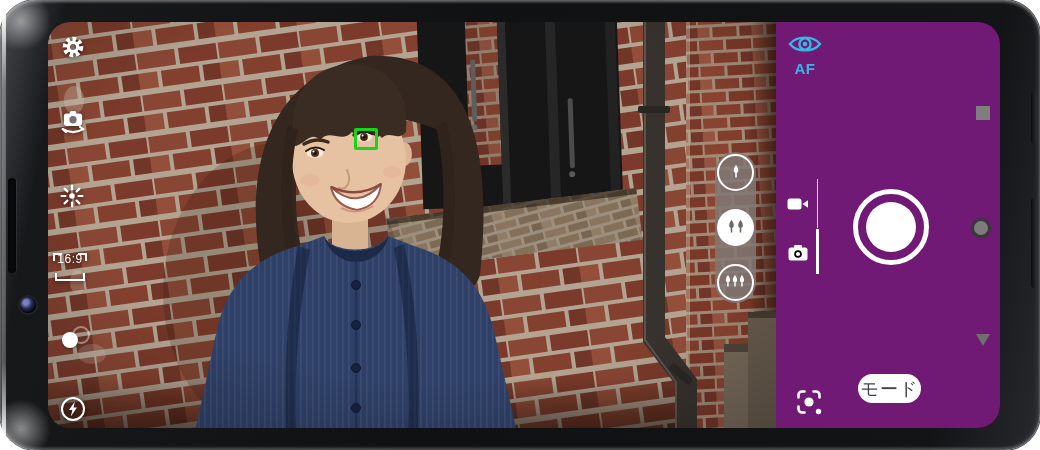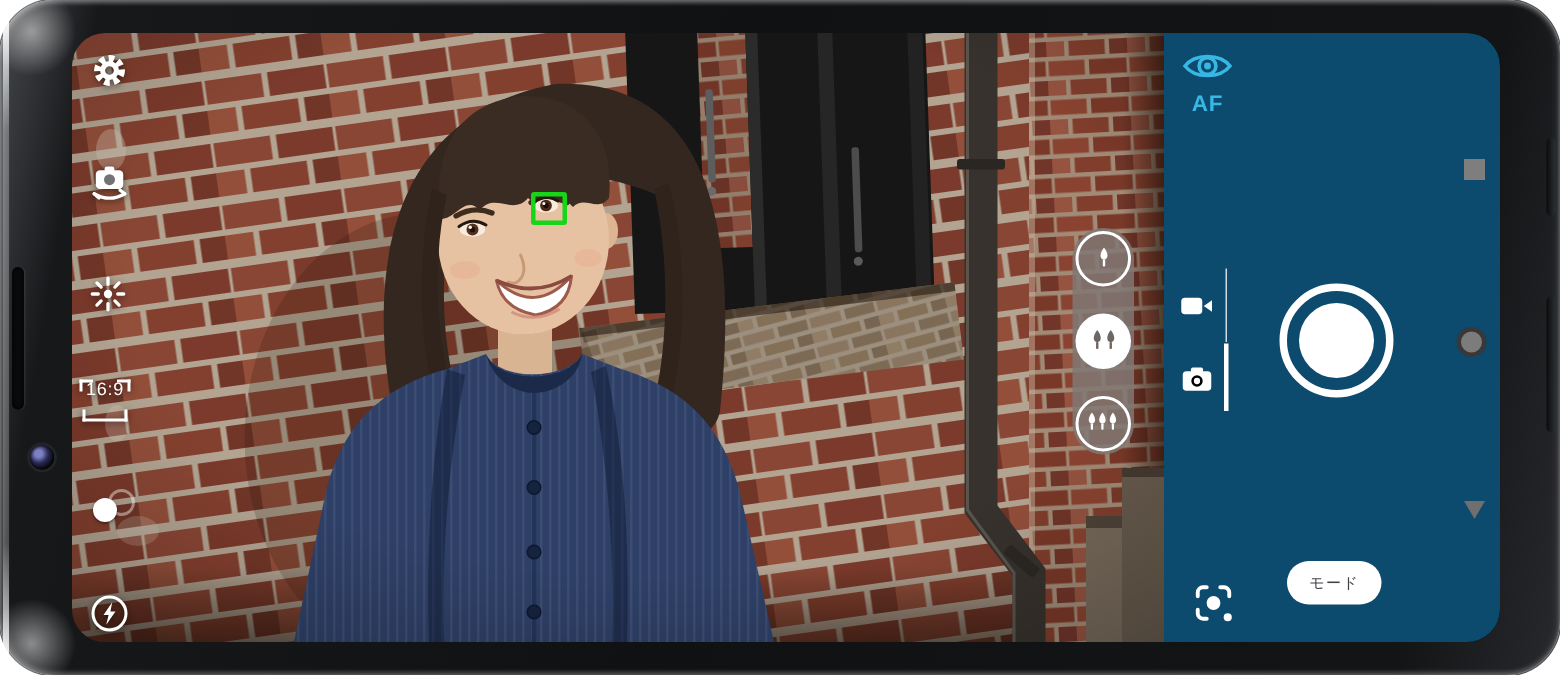--- a/index.html
+++ b/index.html
@@ -49,32 +49,32 @@
     border:3px solid #17d517;border-radius:2px;}
   
   .zoom-sel{position:absolute;left:667px;top:130px;width:41px;height:151px;border-radius:21px;
     background:rgba(128,120,116,.85);}
   .zoom-btn{position:absolute;left:2px;width:37px;height:37px;border-radius:50%;box-sizing:border-box;
     display:flex;align-items:center;justify-content:center;}
   .zoom-btn.outlined{border:2px solid #fff;color:#fff;}
   .zoom-btn.selected{background:#fff;color:#6d6764;}
   .zoom-btn svg{fill:currentColor;}
   
-  .panel{position:absolute;left:728px;top:0;width:224px;height:406px;background:#0c4a6e;}
+  .panel{position:absolute;left:728px;top:0;width:224px;height:406px;background:#701a75;}
   .eyeaf{position:absolute;left:12px;top:11px;width:34px;text-align:center;}
   .eyeaf .af-label{color:#38b7e4;font-size:15px;font-weight:bold;letter-spacing:.5px;margin-top:1px;}
   .mode-icon{position:absolute;display:flex;align-items:center;justify-content:center;}
   .slider-thin{position:absolute;left:40.5px;top:157px;width:1.5px;height:49px;background:rgba(255,255,255,.8);}
   .slider-thick{position:absolute;left:39.5px;top:207px;width:3.5px;height:45px;background:#fff;}
   .shutter{position:absolute;left:77px;top:167px;width:76px;height:76px;border-radius:50%;
     border:5px solid #fff;box-sizing:border-box;display:flex;align-items:center;justify-content:center;}
   .shutter-inner{width:50px;height:50px;border-radius:50%;background:#fff;}
   .lens-btn{position:absolute;left:18px;top:365px;width:30px;height:30px;}
   .mode-pill{position:absolute;left:82px;top:352px;width:63px;height:29px;border-radius:15px;
-    background:#fff;color:#3f4247;font-size:10px;display:flex;align-items:center;justify-content:center;
+    background:#fff;color:#3f4247;font-size:18px;display:flex;align-items:center;justify-content:center;
     letter-spacing:1px;}
   .nav-recents{position:absolute;left:200px;top:84px;width:14px;height:14px;background:#7e7e7e;}
   .nav-home{position:absolute;left:195px;top:196px;width:20px;height:20px;border-radius:50%;
     box-sizing:border-box;border:3px solid #383838;background:#7c7c7c;}
   .nav-back{position:absolute;left:200px;top:312px;width:0;height:0;
     border-left:7px solid transparent;border-right:7px solid transparent;border-top:12px solid #6f6f6f;}
 </style>
 </head>
 <body>
 

